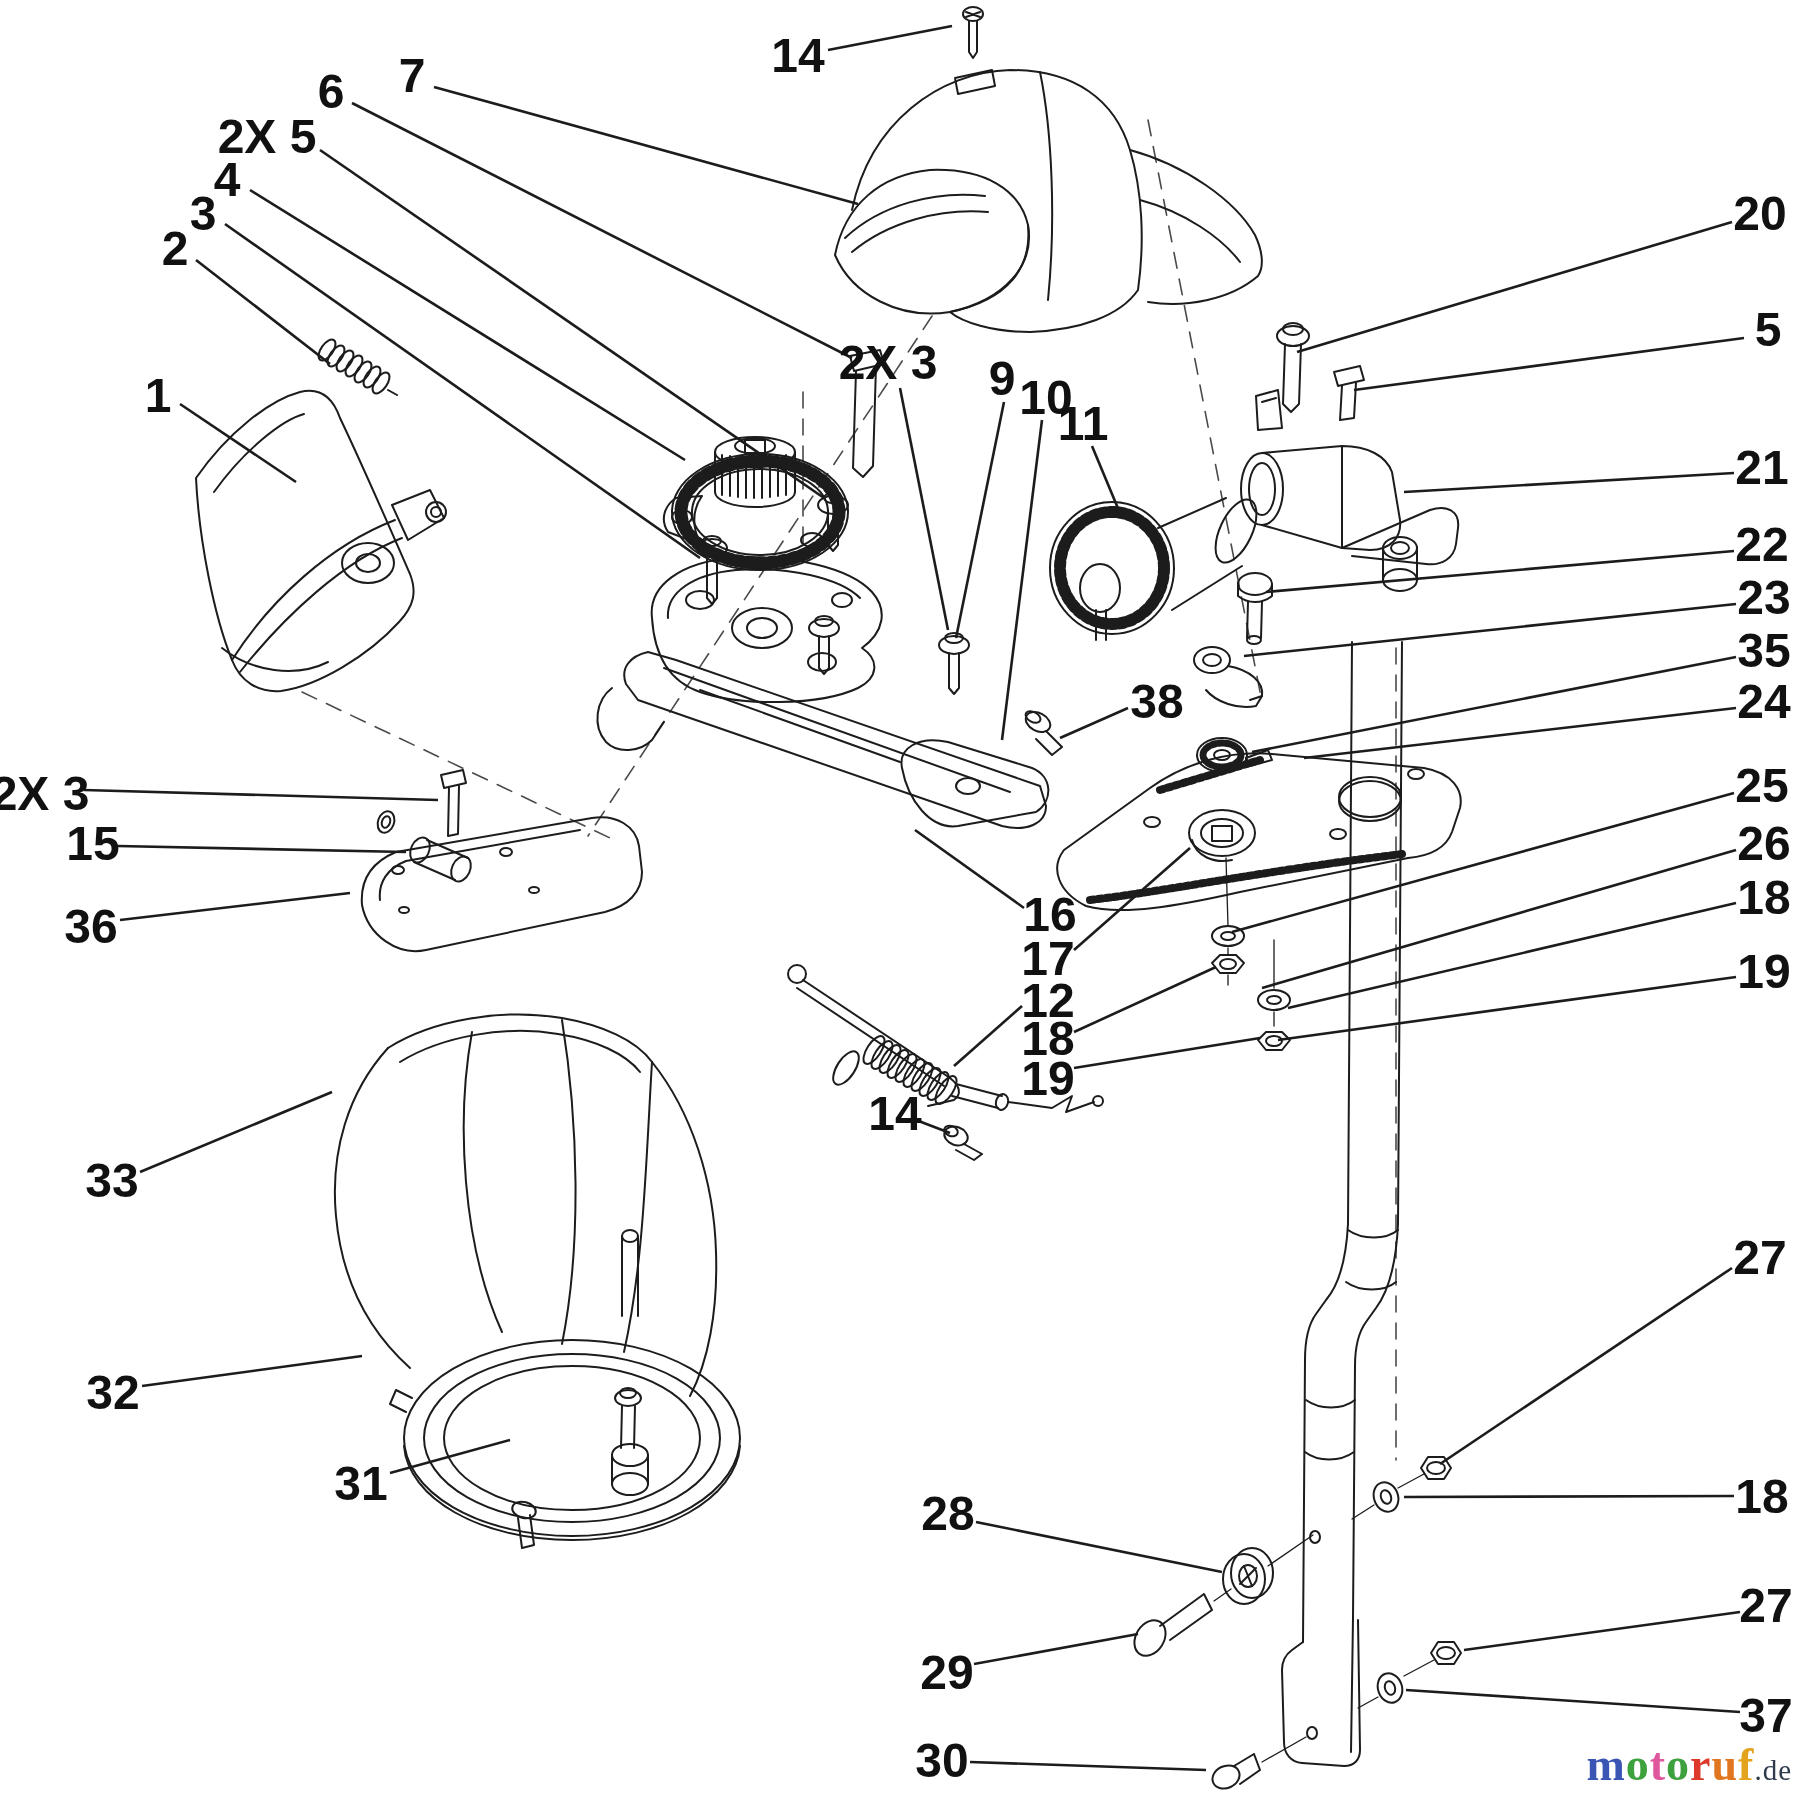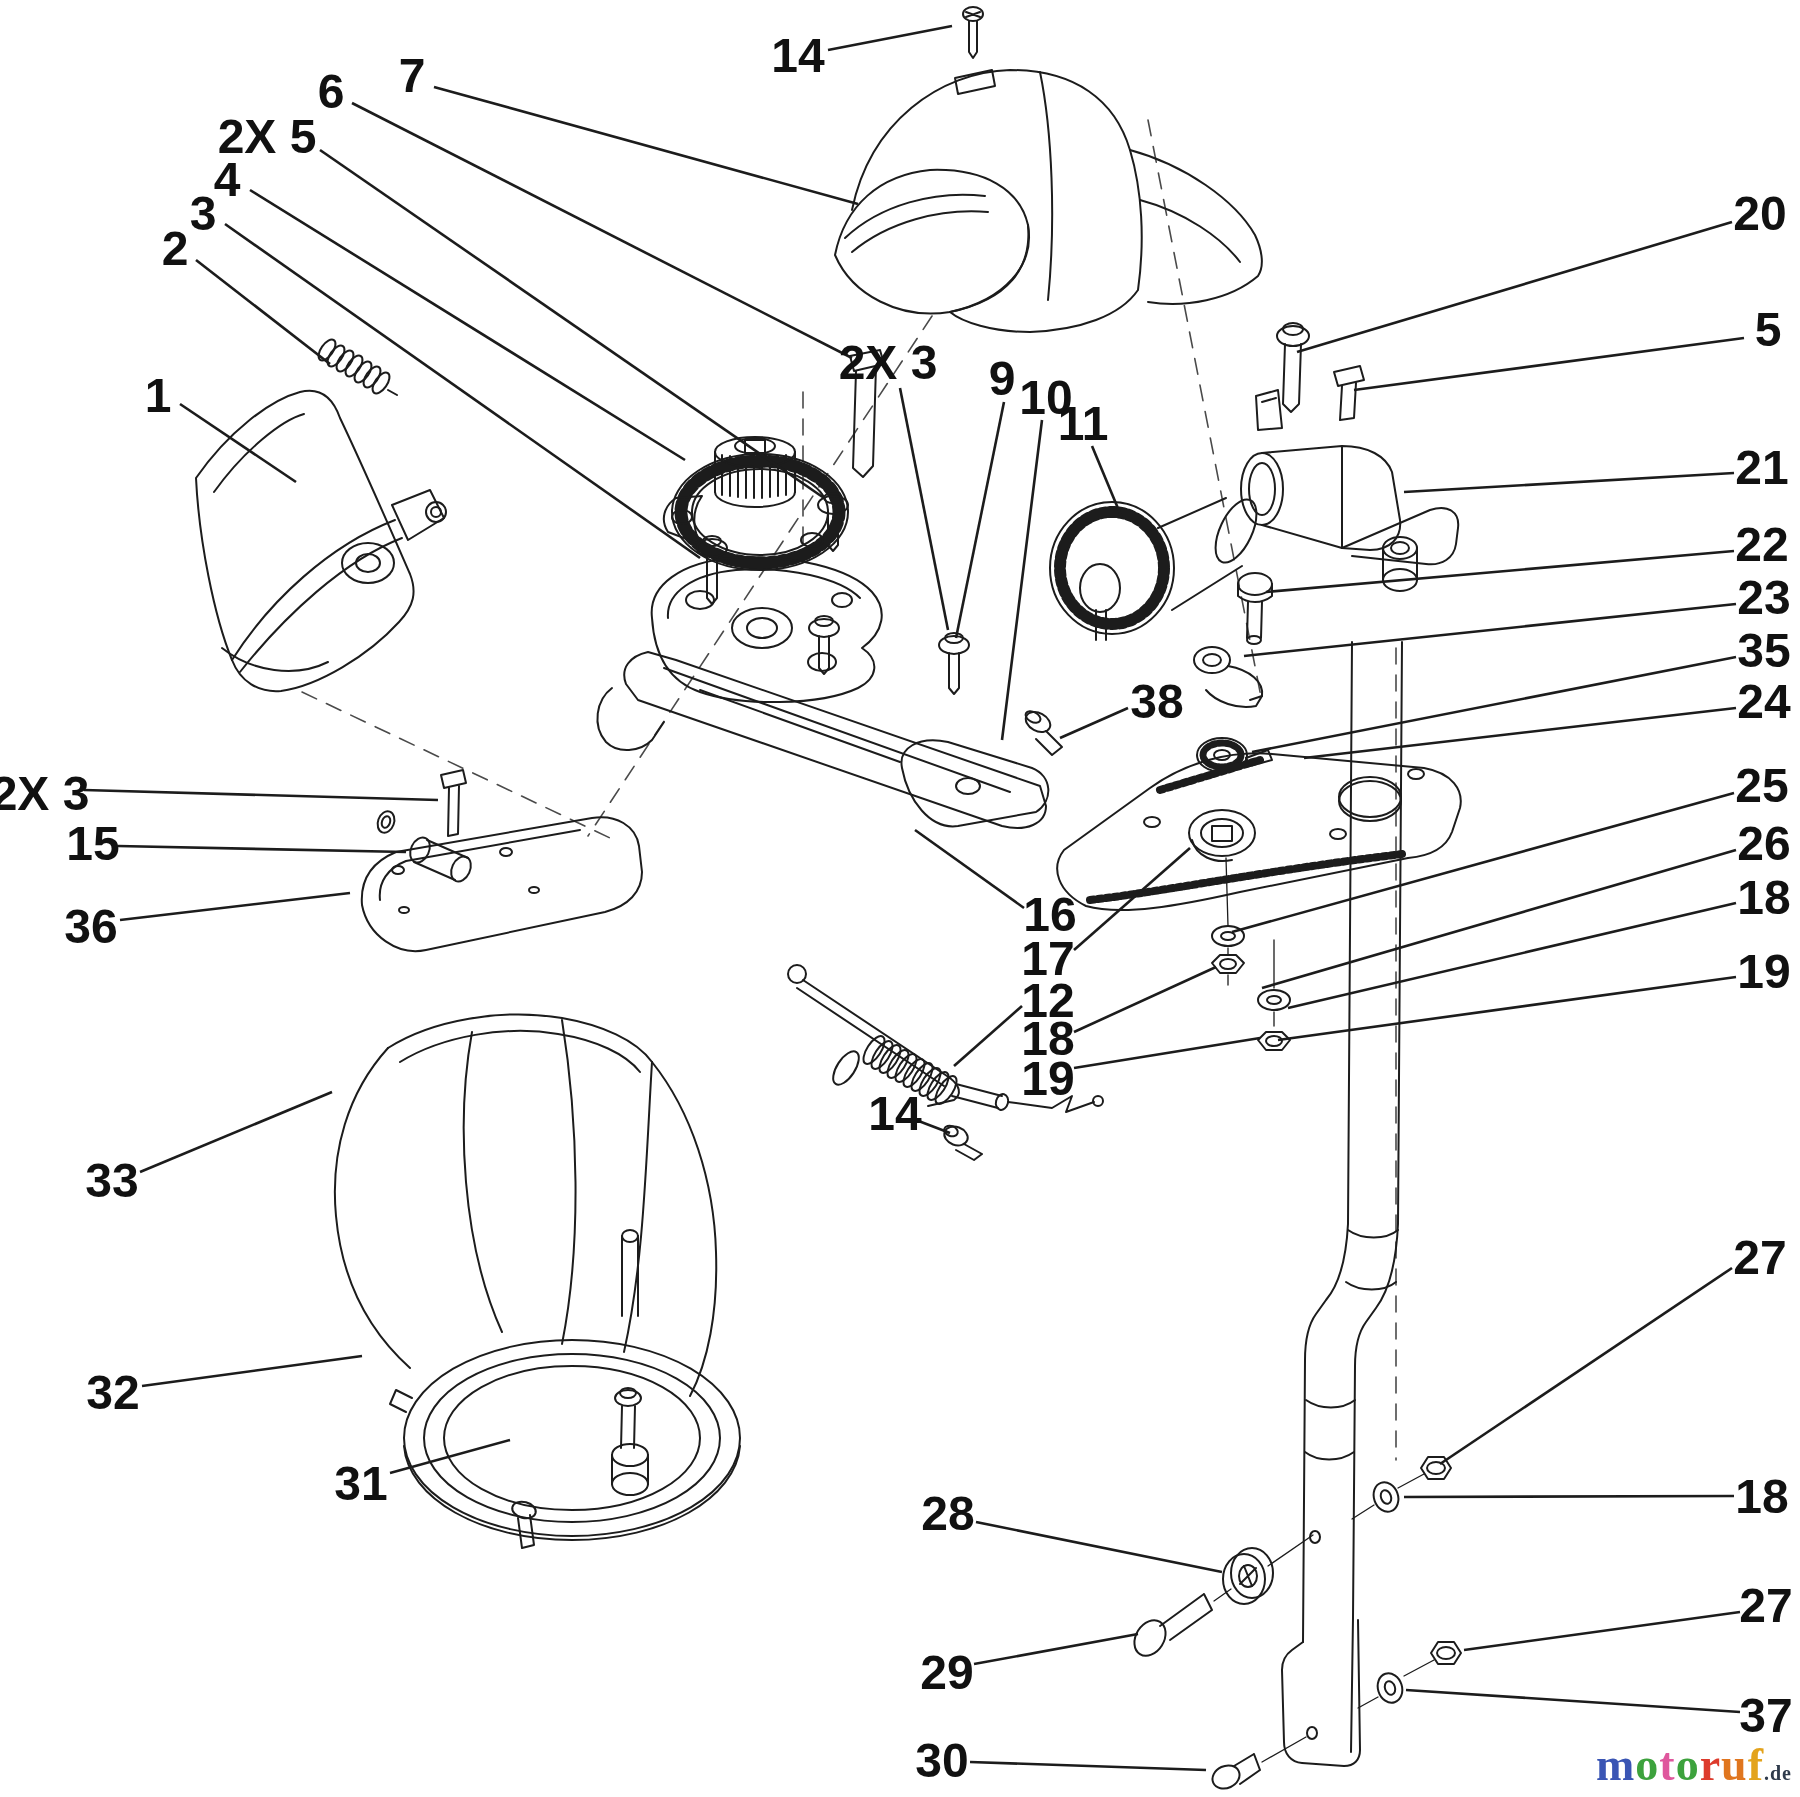--- a/index.html
+++ b/index.html
@@ -3,21 +3,21 @@
 <meta charset="utf-8">
 <style>
   html,body{margin:0;padding:0;background:#fff;}
   #stage{position:relative;width:1800px;height:1797px;background:#fff;overflow:hidden;
          font-family:"Liberation Sans",sans-serif;}
   #stage svg{position:absolute;left:0;top:0;}
   .callout-label{font-family:"Liberation Sans",sans-serif;font-weight:bold;font-size:48px;fill:#111;}
   #watermark{position:absolute;right:8px;bottom:6px;
              font-family:"Liberation Serif",serif;font-weight:bold;font-size:46px;
              letter-spacing:1px;user-select:none;}
-  #watermark .suffix{font-size:20px;font-weight:bold;}
+  #watermark .suffix{font-size:29px;font-weight:normal;}
 </style>
 </head>
 <body>
 
 <div id="stage">
   <svg width="1800" height="1797" viewBox="0 0 1800 1797">
 
     <g stroke="#1c1c1c" fill="none" stroke-width="2" stroke-linecap="round" stroke-linejoin="round">
 
       <g stroke="#4a4a4a" stroke-width="1.6" stroke-dasharray="16 11">

